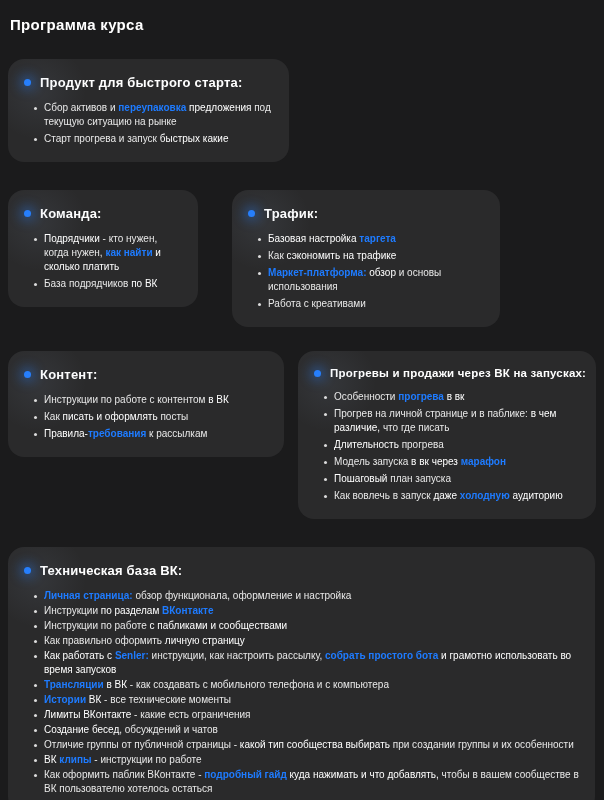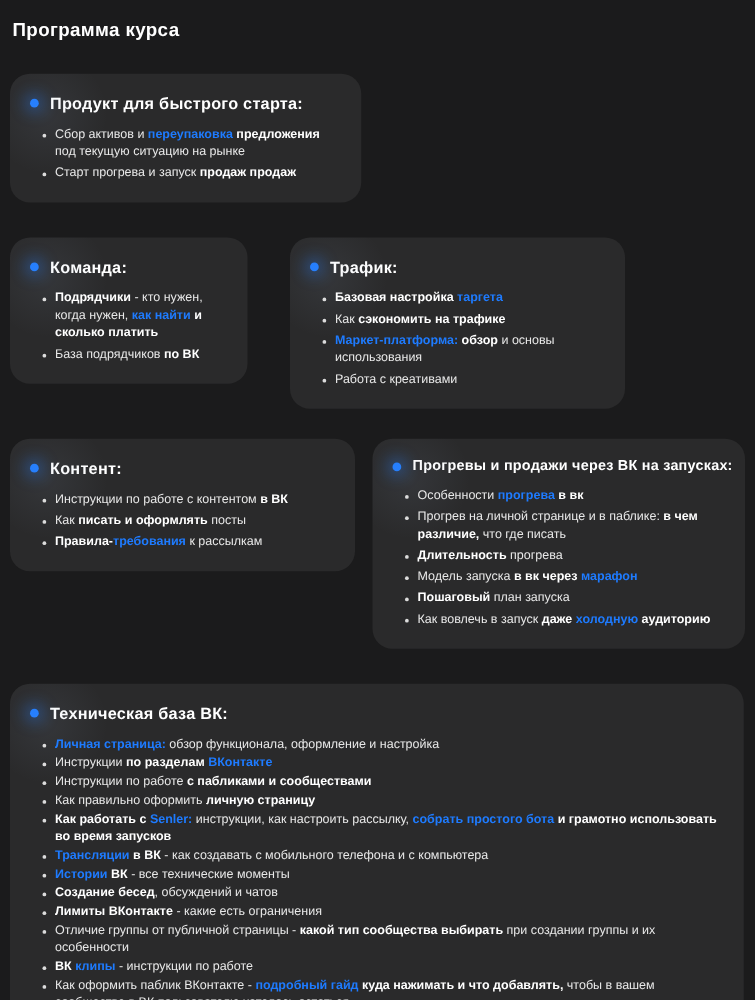--- a/index.html
+++ b/index.html
@@ -87,39 +87,39 @@
   ul.items li:last-child{margin-bottom:0;}
   ul.items li::before{
     content:"";
     position:absolute;
     left:0;top:5.5px;
     width:3px;height:3px;border-radius:50%;
     background:#dcdcdc;
   }
   .card-tech ul.items li{margin-bottom:1px;}
   .seg-plain{color:var(--text);font-weight:400;}
-  .seg-bold{color:var(--text-strong);font-weight:700;}
+  .seg-bold{color:var(--text-strong);font-weight:400;}
   .seg-accent{color:var(--accent);font-weight:700;}
 </style>
 </head>
 <body>
 
 <main class="wrap">
 
   <h1 class="page-title">Программа курса</h1>
 
   <section class="row row-1">
     <article class="card card-product">
       <header class="card-head">
         <span class="dot"></span>
         <h2 class="card-title">Продукт для быстрого старта:</h2>
       </header>
       <ul class="items">
           <li><span class="seg-plain">Сбор активов и </span><span class="seg-accent">переупаковка </span><span class="seg-bold">предложения </span><span class="seg-plain">под текущую ситуацию на рынке</span></li>
-          <li><span class="seg-plain">Старт прогрева и запуск </span><span class="seg-bold">продаж продаж</span></li>
+          <li><span class="seg-plain">Старт прогрева и запуск </span><span class="seg-bold">быстрых какие</span></li>
         </ul>
     </article>
   </section>
 
   <section class="row row-2">
     <article class="card card-team">
       <header class="card-head">
         <span class="dot"></span>
         <h2 class="card-title">Команда:</h2>
       </header>
@@ -177,22 +177,22 @@
         <h2 class="card-title">Техническая база ВК:</h2>
       </header>
       <ul class="items">
           <li><span class="seg-accent">Личная страница: </span><span class="seg-plain">обзор функционала, оформление и настройка</span></li>
           <li><span class="seg-plain">Инструкции </span><span class="seg-bold">по разделам </span><span class="seg-accent">ВКонтакте</span></li>
           <li><span class="seg-plain">Инструкции по работе </span><span class="seg-bold">с пабликами и сообществами</span></li>
           <li><span class="seg-plain">Как правильно оформить </span><span class="seg-bold">личную страницу</span></li>
           <li><span class="seg-bold">Как работать с </span><span class="seg-accent">Senler: </span><span class="seg-plain">инструкции, как настроить рассылку, </span><span class="seg-accent">собрать простого бота </span><span class="seg-bold">и грамотно использовать во время запусков</span></li>
           <li><span class="seg-accent">Трансляции </span><span class="seg-bold">в ВК </span><span class="seg-plain">- как создавать с мобильного телефона и с компьютера</span></li>
           <li><span class="seg-accent">Истории </span><span class="seg-bold">ВК </span><span class="seg-plain">- все технические моменты</span></li>
+          <li><span class="seg-bold">Лимиты ВКонтакте </span><span class="seg-plain">- какие есть ограничения</span></li>
           <li><span class="seg-bold">Создание бесед</span><span class="seg-plain">, обсуждений и чатов</span></li>
-          <li><span class="seg-bold">Лимиты ВКонтакте </span><span class="seg-plain">- какие есть ограничения</span></li>
           <li><span class="seg-plain">Отличие группы от публичной страницы - </span><span class="seg-bold">какой тип сообщества выбирать </span><span class="seg-plain">при создании группы и их особенности</span></li>
           <li><span class="seg-bold">ВК </span><span class="seg-accent">клипы </span><span class="seg-plain">- инструкции по работе</span></li>
           <li><span class="seg-plain">Как оформить паблик ВКонтакте - </span><span class="seg-accent">подробный гайд </span><span class="seg-bold">куда нажимать и что добавлять, </span><span class="seg-plain">чтобы в вашем сообществе в ВК пользователю хотелось остаться</span></li>
         </ul>
     </article>
   </section>
 
 </main>
 
 </body></html>

